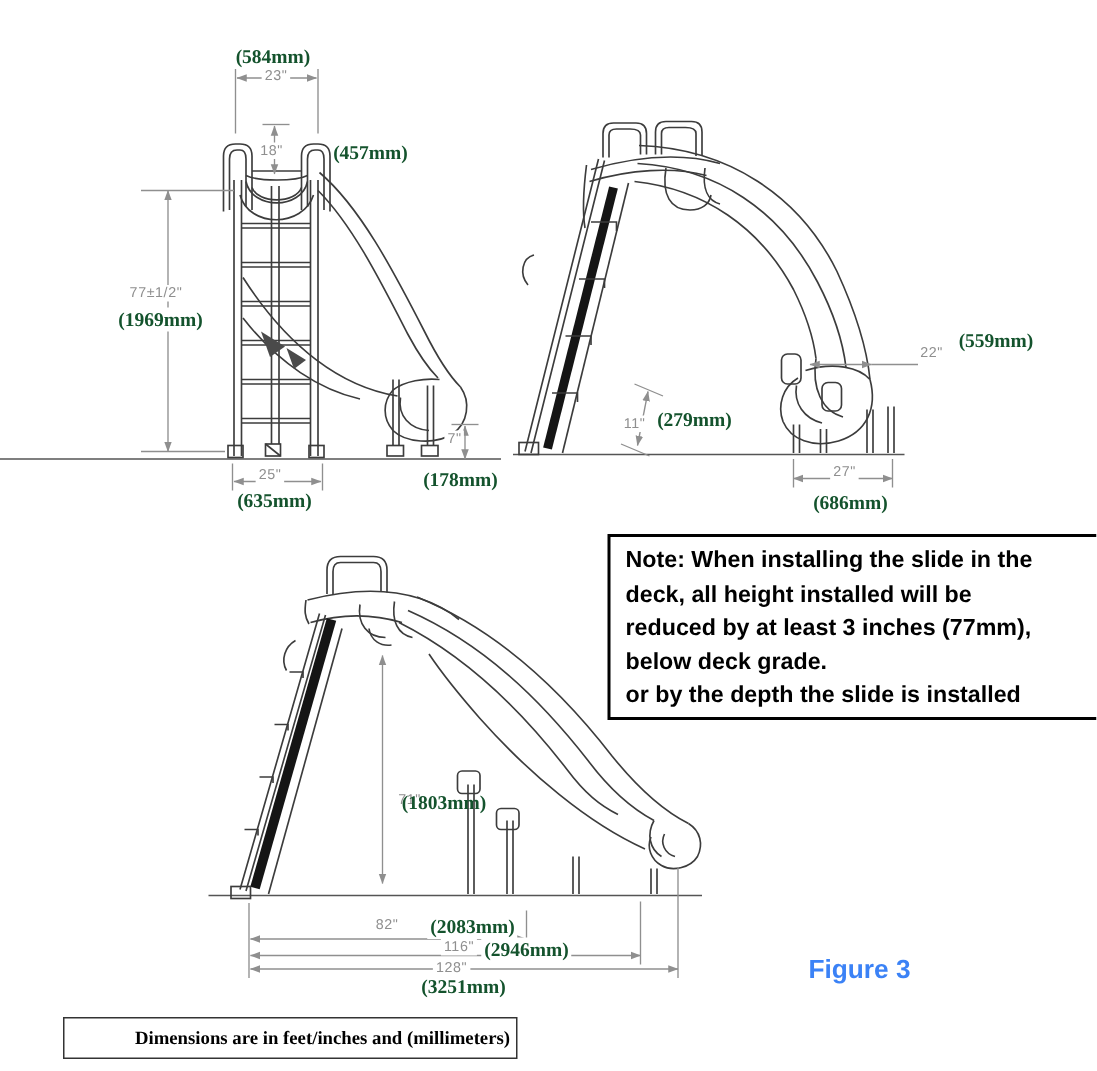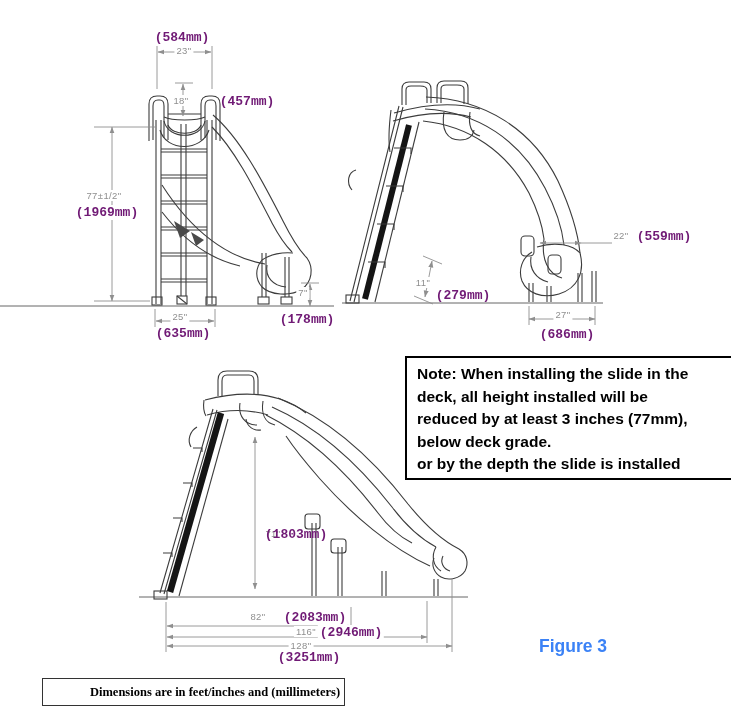--- a/index.html
+++ b/index.html
@@ -2,21 +2,21 @@
 <html><head>
 <meta charset="utf-8">
 <style>
   html,body { margin:0; padding:0; background:#fff; }
   .canvas { position:relative; width:731px; height:714px; background:#fff; overflow:hidden;
             font-family:"Liberation Sans",sans-serif; }
   .art { position:absolute; left:0; top:0; }
   .lbl { position:absolute; white-space:nowrap; }
   .cx  { transform:translateX(-50%); }
   .din { font-family:"Liberation Sans",sans-serif; font-size:9.5px; color:#8f8f8f; letter-spacing:.4px; }
-  .dmm { font-family:Liberation Mono, monospace; font-size:13px; font-weight:bold; color:#701a75; }
+  .dmm { font-family:Liberation Serif, serif; font-size:13px; font-weight:bold; color:#14532d; }
   .wbg { background:#fff; padding:0 2px; }
   .note-box { position:absolute; left:405px; top:356px; width:368px; height:124px;
               border:2px solid #000; box-sizing:border-box; padding:5px 10px 16px 10px; }
   .note-line { font-size:15.5px; font-weight:bold; line-height:22.5px; color:#000; }
   .figure { position:absolute; left:573px; top:636px; transform:translateX(-50%);
             font-size:17.5px; font-weight:bold; color:#3b82f6; }
   .footer-box { position:absolute; left:42px; top:678px; width:303px; height:28px;
                 border:1px solid #333; box-sizing:border-box; display:flex;
                 align-items:center; justify-content:center; }
   .footer-text { font-family:"Liberation Serif",serif; font-weight:bold; font-size:12.5px; color:#000;margin-left:43px; }
@@ -193,23 +193,23 @@
   <span class="lbl din cx wbg" style="left:181px; top:95px">18"</span>
   <span class="lbl dmm cx" style="left:247px; top:94px">(457mm)</span>
   <span class="lbl din cx wbg" style="left:104px; top:190px">77±1/2"</span>
   <span class="lbl dmm cx wbg" style="left:107px; top:205px">(1969mm)</span>
   <span class="lbl din cx wbg" style="left:180px; top:311px">25"</span>
   <span class="lbl dmm cx" style="left:183px; top:326px">(635mm)</span>
   <span class="lbl din cx wbg" style="left:303px; top:287px">7"</span>
   <span class="lbl dmm cx" style="left:307px; top:312px">(178mm)</span>
 
   <span class="lbl din cx wbg" style="left:423px; top:277px">11"</span>
-  <span class="lbl dmm cx" style="left:463px; top:288px">(279mm)</span>
+  <span class="lbl dmm cx" style="left:463px; top:272px">(279mm)</span>
   <span class="lbl din cx" style="left:621px; top:230px">22"</span>
-  <span class="lbl dmm cx" style="left:664px; top:229px">(559mm)</span>
+  <span class="lbl dmm cx" style="left:664px; top:219px">(559mm)</span>
   <span class="lbl din cx wbg" style="left:563px; top:309px">27"</span>
   <span class="lbl dmm cx" style="left:567px; top:327px">(686mm)</span>
 
   <span class="lbl din cx" style="left:273px; top:528px">71"</span>
   <span class="lbl dmm cx" style="left:296px; top:527px">(1803mm)</span>
   <span class="lbl din cx wbg" style="left:258px; top:611px">82"</span>
   <span class="lbl dmm cx wbg" style="left:315px; top:610px">(2083mm)</span>
   <span class="lbl din cx wbg" style="left:306px; top:626px">116"</span>
   <span class="lbl dmm cx wbg" style="left:351px; top:625px">(2946mm)</span>
   <span class="lbl din cx wbg" style="left:301px; top:640px">128"</span>

